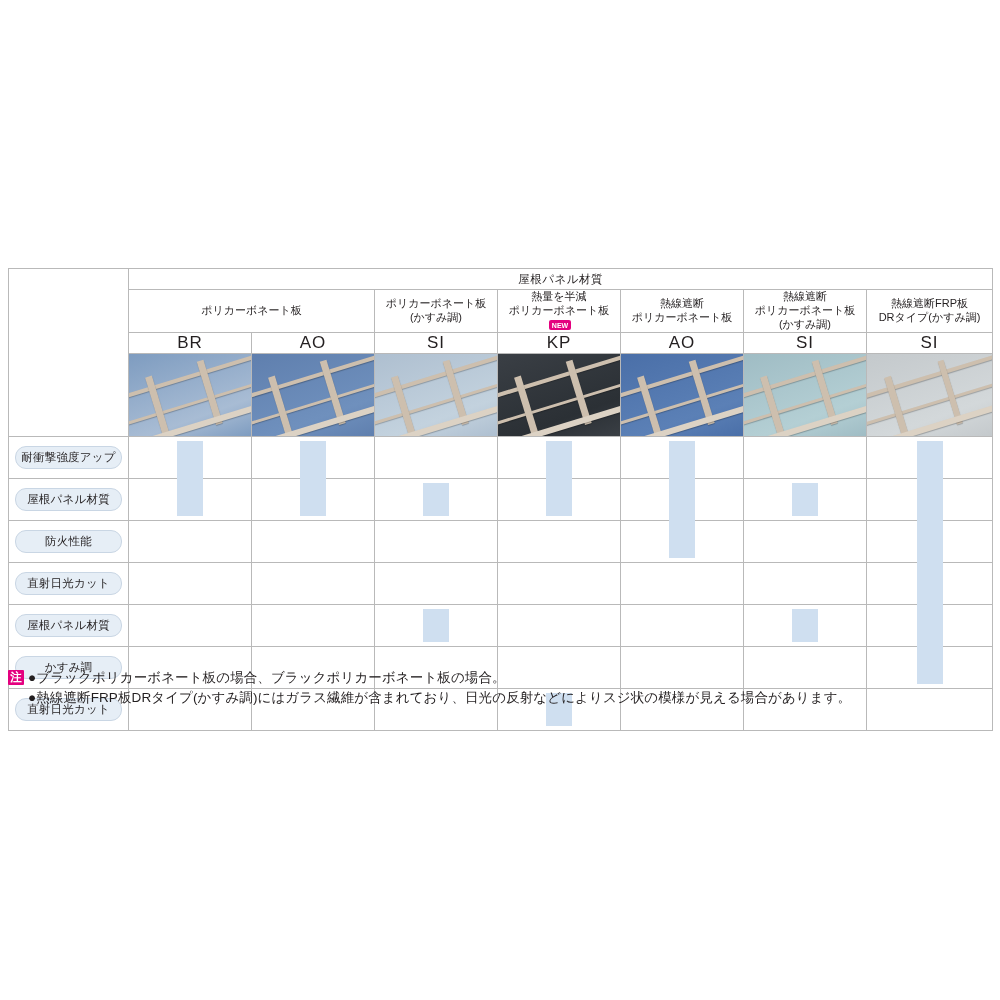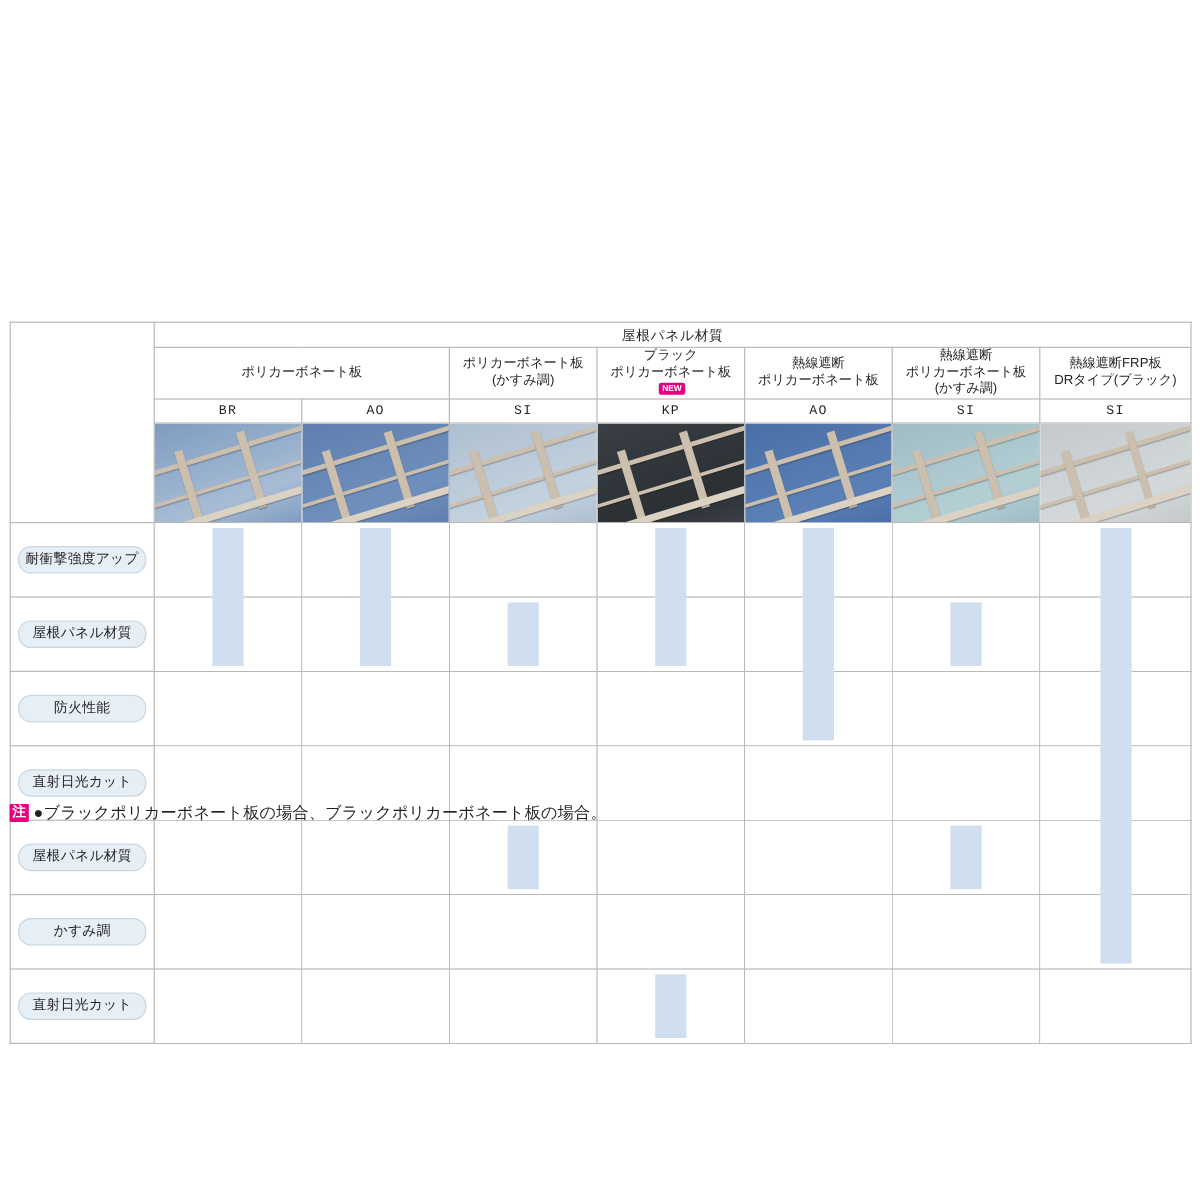--- a/index.html
+++ b/index.html
@@ -50,23 +50,22 @@
   .matcell {
     background: #e8e7e5;
     height: 42px;
     line-height: 1.25;
     font-size: 11px;
     padding: 0 2px;
   }
   .codecell {
     background: #e8e7e5;
     height: 19px;
-    font-size: 11px;
+    font-size: 17px;
     letter-spacing: 1px;
-    font-family: Liberation Mono, monospace;
   }
   .newbadge {
     display: inline-block;
     background: #e4007f;
     color: #ffffff;
     font-size: 7px;
     line-height: 9px;
     padding: 1px 3px 0 3px;
     border-radius: 2px;
     vertical-align: middle;
@@ -110,21 +109,21 @@
   .beam-edge { left: -5%; top: 88%; width: 112%; height: 9%; background: #dcd2c4; }
 
   .rowlabelcell {
     background: #ffffff;
     width: 120px;
     height: 29px;
     padding: 0;
   }
   .pill {
     display: block;
-    margin: 19px 6px;
+    margin: 9px 6px;
     background: #e6eef6;
     border: 1px solid #c9d6e4;
     border-radius: 11px;
     font-size: 11.5px;
     line-height: 21px;
     height: 21px;
     text-align: center;
     color: #231f20;
     letter-spacing: 0.2px;
   }
@@ -192,24 +191,24 @@
       </colgroup>
       <tbody id="matrix-body">
 
       <tr>
             <td class="corner" rowspan="4"></td>
             <td class="grouphead" colspan="7">屋根パネル材質</td>
           </tr>
           <tr>
             <td class="matcell" colspan="2"><span>ポリカーボネート板</span></td>
             <td class="matcell" colspan="1"><span>ポリカーボネート板</span><br><span>(かすみ調)</span></td>
-            <td class="matcell" colspan="1"><span>ブラック</span><br><span>ポリカーボネート板</span><span class="newbadge">NEW</span></td>
+            <td class="matcell" colspan="1"><span>熱量を半減</span><br><span>ポリカーボネート板</span><span class="newbadge">NEW</span></td>
             <td class="matcell" colspan="1"><span>熱線遮断</span><br><span>ポリカーボネート板</span></td>
             <td class="matcell" colspan="1"><span>熱線遮断</span><br><span>ポリカーボネート板</span><br><span>(かすみ調)</span></td>
-            <td class="matcell" colspan="1"><span>熱線遮断FRP板</span><br><span>DRタイプ(ブラック)</span></td>
+            <td class="matcell" colspan="1"><span>熱線遮断FRP板</span><br><span>DRタイプ(かすみ調)</span></td>
           </tr>
           <tr>
             <td class="codecell">BR</td>
             <td class="codecell">AO</td>
             <td class="codecell">SI</td>
             <td class="codecell">KP</td>
             <td class="codecell">AO</td>
             <td class="codecell">SI</td>
             <td class="codecell">SI</td>
           </tr>
@@ -425,15 +424,19 @@
           </tr>
         </tbody>
     </table>
   </div>
 
   <div class="notes">
     <div class="note-row">
       <div class="note-badge">注</div>
       <div class="note-text">●ブラックポリカーボネート板の場合、ブラックポリカーボネート板の場合。</div>
     </div>
+    <div class="note-row">
+      <div class="note-badge blank">.</div>
+      <div class="note-text">●熱線遮断FRP板DRタイプ(かすみ調)にはガラス繊維が含まれており、日光の反射などによりスジ状の模様が見える場合があります。</div>
+    </div>
   </div>
 
 </div>
 
 </body></html>

